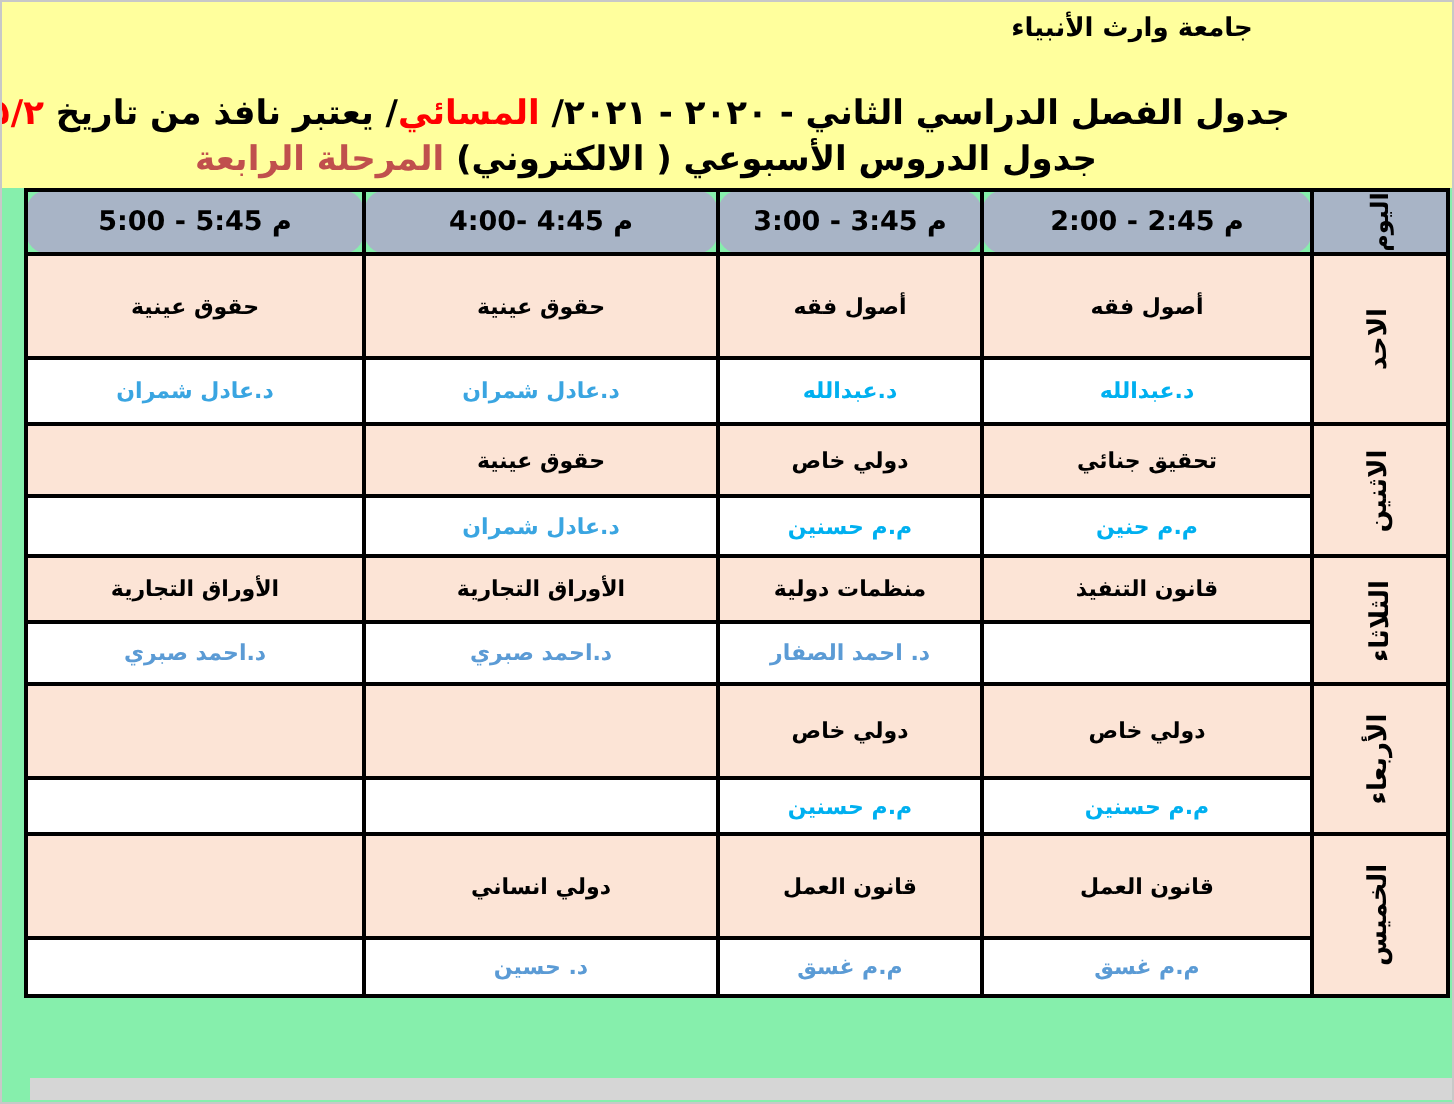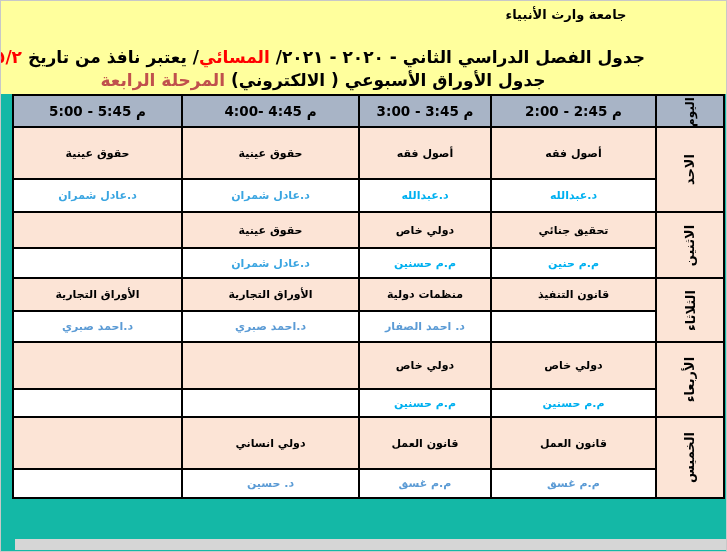--- a/index.html
+++ b/index.html
@@ -1,33 +1,33 @@
 <!DOCTYPE html>
 <html lang="ar"><head>
 <meta charset="utf-8">
 <style>
   html,body{margin:0;padding:0;}
   body{font-family:"DejaVu Sans",sans-serif;background:#fff;}
-  .page{position:relative;width:727px;height:552px;background:#14b8a6;overflow:hidden;
+  .page{position:relative;width:727px;height:552px;background:#86efac;overflow:hidden;
         border:1px solid #c8c8c8;box-sizing:border-box;}
 
   
   .banner{position:absolute;top:0;left:0;width:727px;height:93px;background:#ffff9d;direction:rtl;}
   .b-right{position:absolute;top:3px;right:12px;width:300px;text-align:center;}
   .b-line{font-weight:bold;font-size:13px;color:#000;line-height:21px;white-space:nowrap;}
   .b-center{position:absolute;top:45px;left:0;width:644px;text-align:center;direction:rtl;}
   .b-title{font-weight:bold;font-size:17px;color:#000;line-height:23px;white-space:nowrap;}
   .red{color:#ff0000;}
   .brick{color:#c0504d;}
 
   
   table.tbl{position:absolute;top:93px;left:11px;border-collapse:collapse;direction:rtl;table-layout:fixed;}
   .tbl td{border:2px solid #000;text-align:center;vertical-align:middle;padding:0;}
   .hdrcell{background:#a8b4c6;font-weight:bold;font-size:13.5px;color:#000;}
-  .ltr{direction:ltr;}
+  .ltr{direction:ltr;border-radius:11px;}
   .subj{background:#fce4d6;font-weight:bold;font-size:11px;color:#000;}
   .teach{background:#ffffff;font-weight:bold;font-size:11px;margin-top:23px;}
   .daycell{background:#fce4d6;font-weight:bold;font-size:13px;color:#000;}
   .rot{display:inline-block;transform:rotate(-90deg);white-space:nowrap;}
   .rot-sm{display:inline-block;transform:rotate(-90deg);white-space:nowrap;font-size:12px;}
 
   tr.h-hdr{height:32px;}
   tr.h-sun-s{height:52px;} tr.h-sun-t{height:33px;}
   tr.h-mon-s{height:36px;} tr.h-mon-t{height:30px;}
   tr.h-tue-s{height:33px;} tr.h-tue-t{height:31px;}
@@ -44,21 +44,21 @@
 <body>
 
 <div class="page">
 
   <div class="banner">
     <div class="b-right">
       <div class="b-line">جامعة وارث الأنبياء</div>
     </div>
     <div class="b-center">
       <div class="b-title"><span>جدول الفصل الدراسي الثاني - ٢٠٢٠ - ٢٠٢١/ </span><span class="red">المسائي</span><span>/ يعتبر نافذ من تاريخ </span><span class="red">٢٠٢٠/٥/٢</span></div>
-      <div class="b-title"><span>جدول الأوراق الأسبوعي ( الالكتروني) </span><span class="brick">المرحلة الرابعة</span></div>
+      <div class="b-title"><span>جدول الدروس الأسبوعي ( الالكتروني) </span><span class="brick">المرحلة الرابعة</span></div>
     </div>
   </div>
 
   <table class="tbl">
     <colgroup>
       <col style="width:68px">
         <col style="width:165px">
         <col style="width:132px">
         <col style="width:177px">
         <col style="width:169px">

